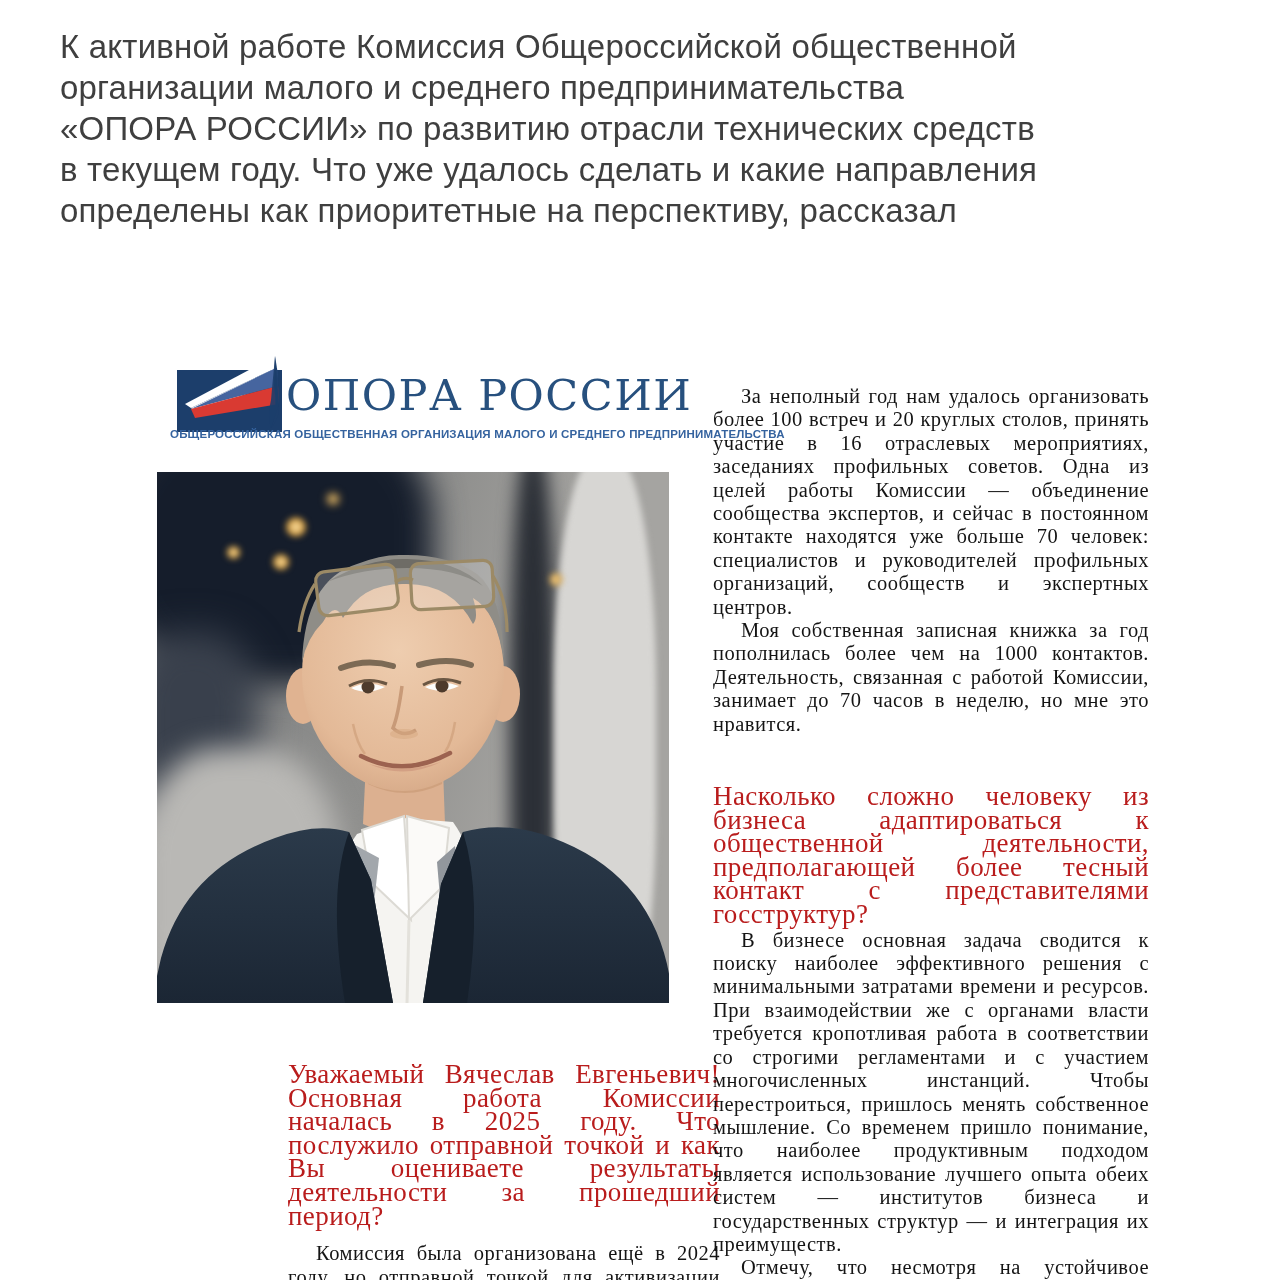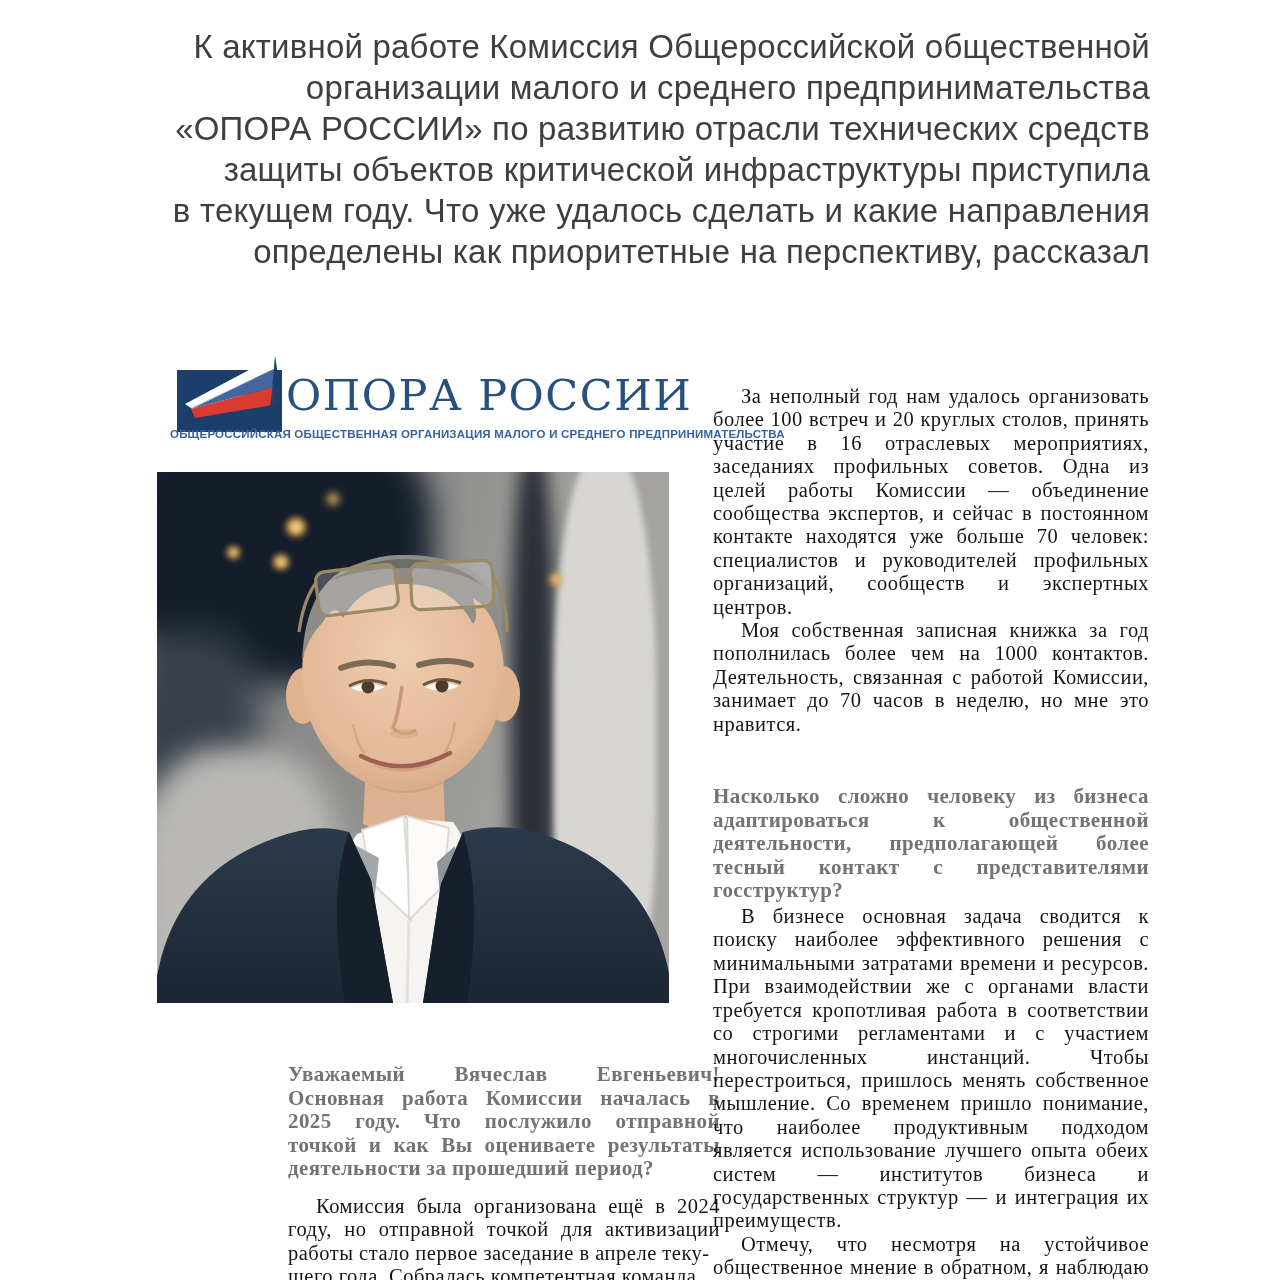--- a/index.html
+++ b/index.html
@@ -3,21 +3,21 @@
 <meta charset="utf-8">
 <style>
   html,body{margin:0;padding:0;background:#ffffff;}
   .page{position:relative;width:1280px;height:1280px;background:#ffffff;overflow:hidden;
         font-family:"Liberation Serif",serif;}
 
   
   .intro{position:absolute;left:60px;top:26px;width:1090px;
          font-family:"Liberation Sans",sans-serif;font-size:33px;line-height:41px;
          color:#3f3f3f;letter-spacing:.2px;}
-  .intro .line{white-space:nowrap;text-align:right;}
+  .intro .line{white-space:nowrap;}
   .intro b{font-weight:700;color:#252525;}
 
   
   .logo{position:absolute;left:170px;top:352px;width:530px;height:100px;}
   .logo-mark{position:absolute;left:5px;top:4px;}
   .logo-wordmark{position:absolute;left:116px;top:22px;
                  font-family:"DejaVu Serif",serif;font-size:43px;line-height:43px;
                  color:#27507e;letter-spacing:1.5px;white-space:nowrap;}
   .logo-subtitle{position:absolute;left:0;top:76px;width:530px;
                  font-family:"Liberation Sans",sans-serif;font-weight:700;
@@ -40,36 +40,35 @@
   .bk4{left:76.5%;top:19%;width:14px;height:13px;}
   .bk5{left:33%;top:4%;width:14px;height:12px;filter:blur(4px);}
   .photo svg{position:absolute;left:0;top:0;}
 
   
   .colL{position:absolute;left:288px;top:1063px;width:432px;height:217px;overflow:hidden;}
   .colR{position:absolute;left:713px;top:385px;width:436px;height:895px;overflow:hidden;}
   .body-par{margin:0;font-size:20.5px;line-height:23.4px;color:#141414;
             text-align:justify;letter-spacing:.5px;}
   .indent{text-indent:28px;}
-  .q{margin:0;font-weight:700;color:#737373;font-size:21px;line-height:23.6px;
+  .q{margin:0;font-weight:400;color:#b91c1c;font-size:27px;line-height:23.6px;
      text-align:justify;letter-spacing:.4px;}
   .colR .q{margin-top:49px;margin-bottom:2px;}
   .colL .q{margin-bottom:14px;}
   .clipped{margin:0;}
 </style>
 </head>
 <body>
 
 <div class="page">
 
   <div class="intro">
     <div class="line">К активной работе Комиссия Общероссийской общественной</div>
     <div class="line">организации малого и среднего предпринимательства</div>
     <div class="line">«ОПОРА РОССИИ» по развитию отрасли технических средств</div>
-    <div class="line">защиты объектов критической инфраструктуры приступила</div>
     <div class="line">в текущем году. Что уже удалось сделать и какие направления</div>
     <div class="line">определены как приоритетные на перспективу, рассказал</div>
   </div>
 
   <div class="logo">
     <svg class="logo-mark" width="112" height="78" viewBox="0 0 112 78">
       <rect x="2" y="14" width="105" height="62" fill="#1c3e6b"></rect>
 
       <polygon points="100,0 10,48 16,52 101,12" fill="#ffffff"></polygon>
       <polygon points="101,12 16,52 22,57 102,26" fill="#f2f4f7"></polygon>

